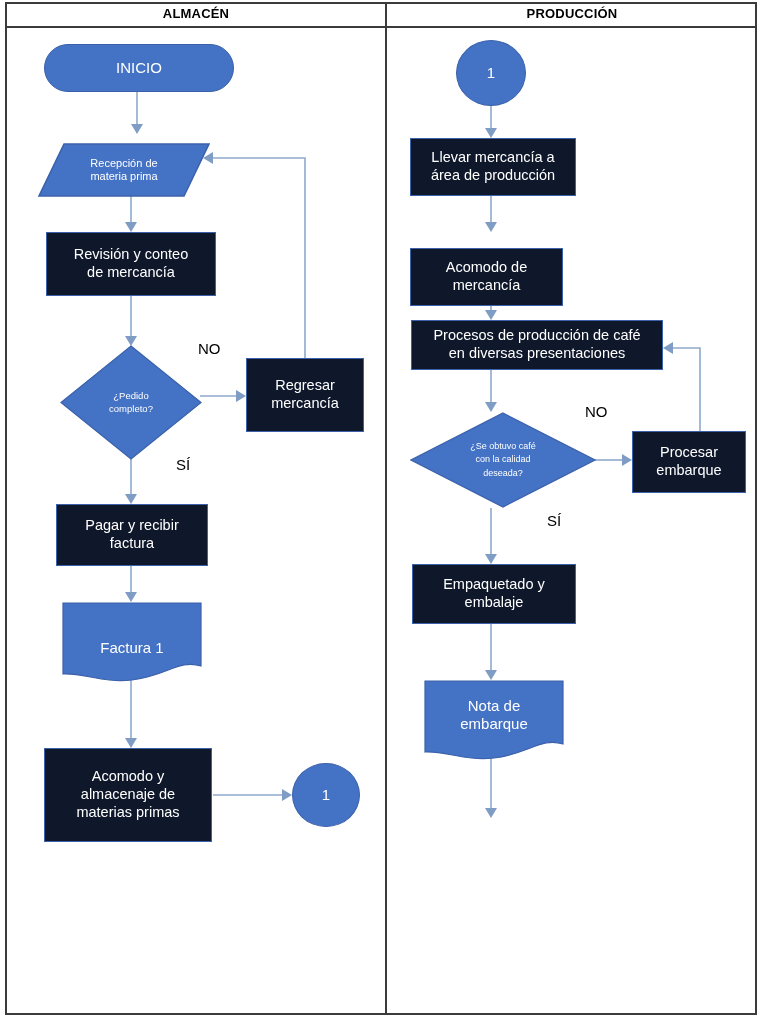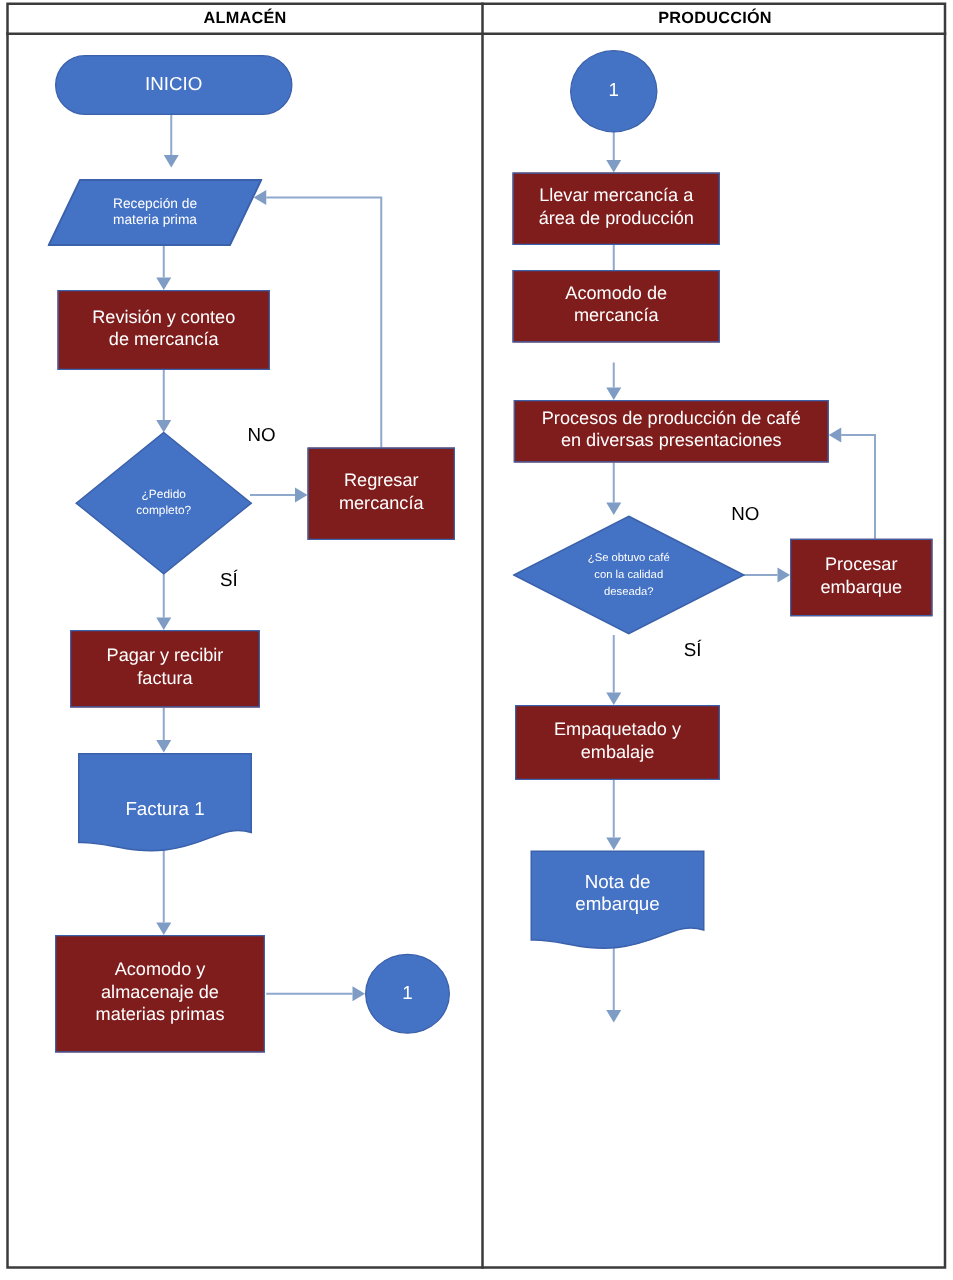--- a/index.html
+++ b/index.html
@@ -65,21 +65,21 @@
     box-sizing: border-box;
     color: #ffffff;
     display: flex;
     align-items: center;
     justify-content: center;
     text-align: center;
     line-height: 1.22;
     overflow: hidden;
   }
   .rect {
-    background: #7f1d1d;
+    background: #0f172a;
     border: 1.5px solid #3b61ab;
     font-size: 14.5px;
   }
   .terminator {
     background: #4472c4;
     border: 1.5px solid #3b61ab;
     border-radius: 999px;
     font-size: 15px;
   }
   .connector {
@@ -286,21 +286,21 @@
     <span>1</span>
   </div>
 
   <div class="shape rect" style="left:410px; top:138px; width:166px; height:58px;">
     <div>
       <div>Llevar mercancía a</div>
       <div>área de producción</div>
     </div>
   </div>
 
-  <div class="shape rect" style="left:410px; top:216px; width:166px; height:58px;">
+  <div class="shape rect" style="left:410px; top:248px; width:153px; height:58px;">
     <div>
       <div>Acomodo de</div>
       <div>mercancía</div>
     </div>
   </div>
 
   <div class="shape rect" style="left:411px; top:320px; width:252px; height:50px;">
     <div>
       <div>Procesos de producción de café</div>
       <div>en diversas presentaciones</div>

